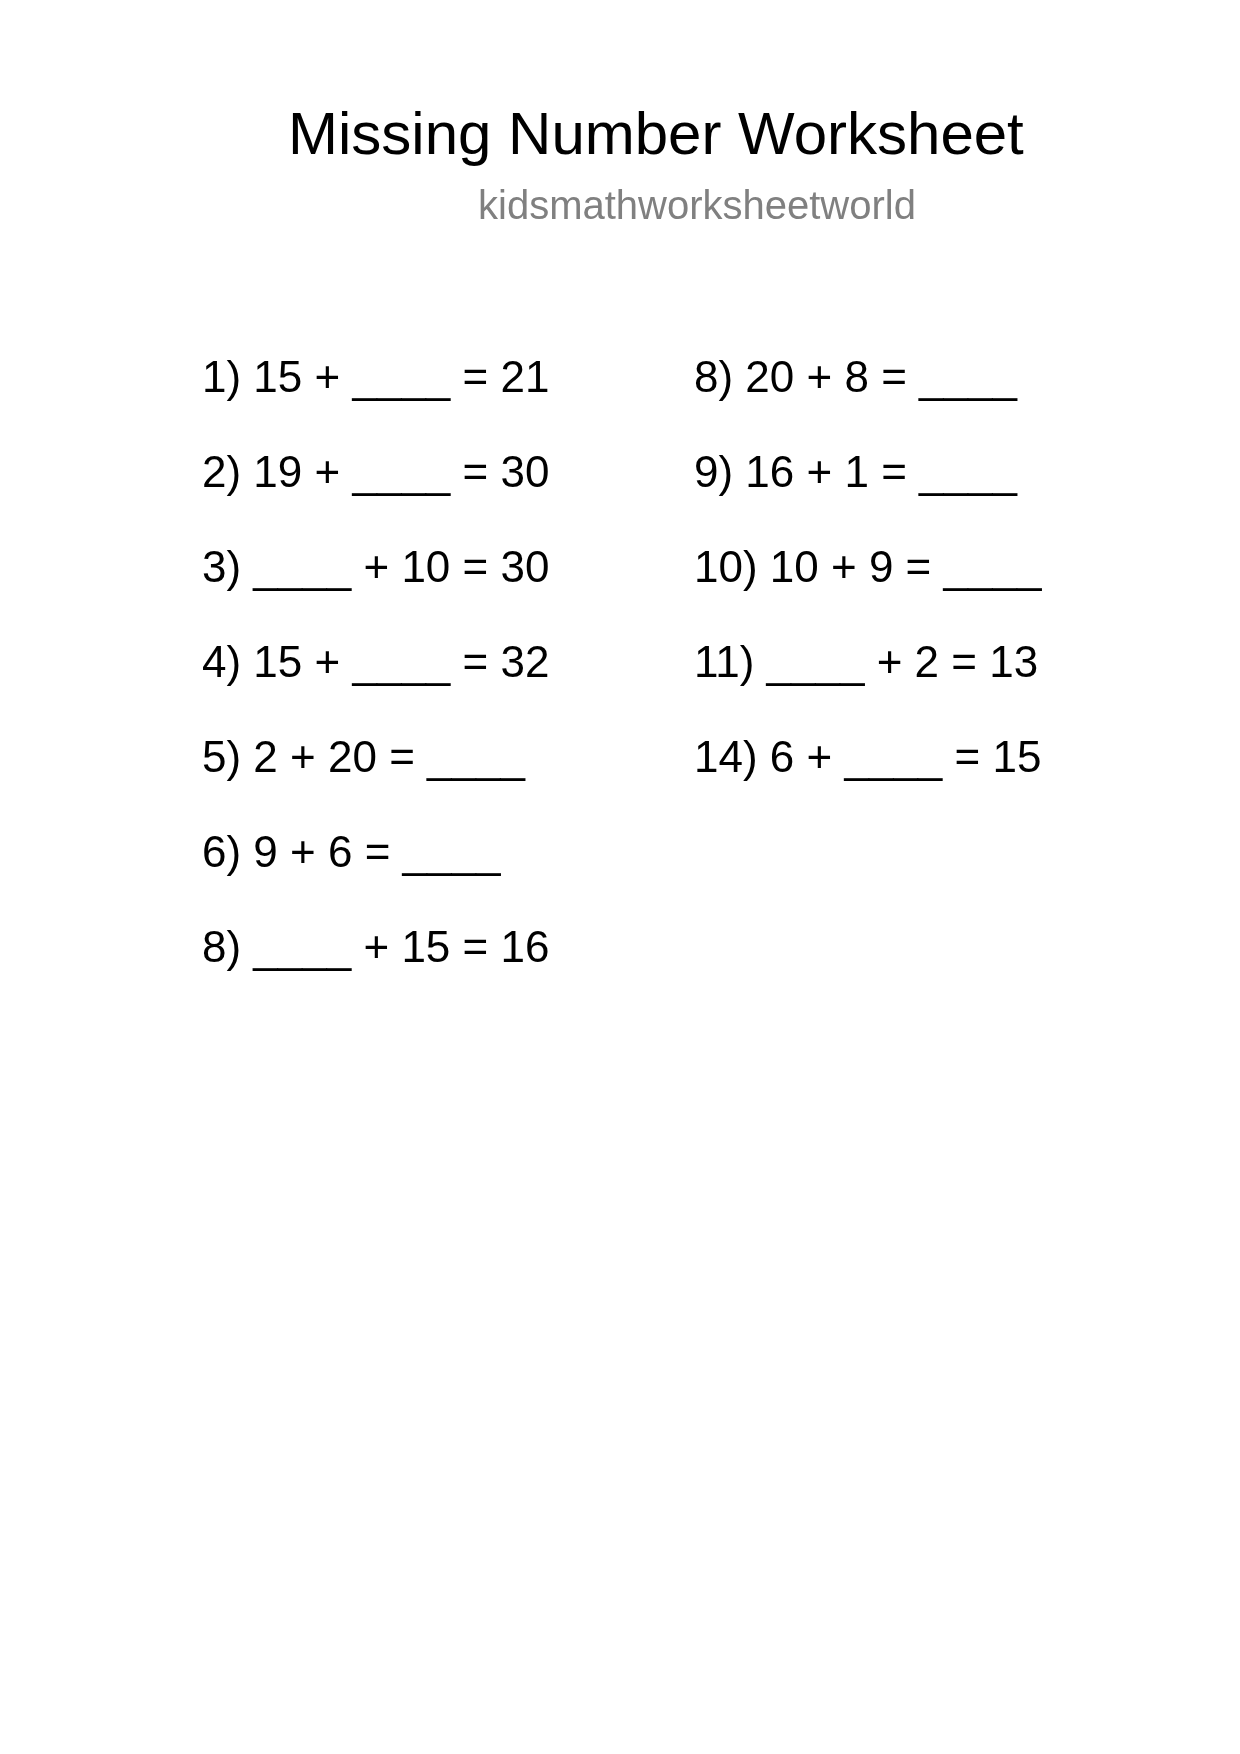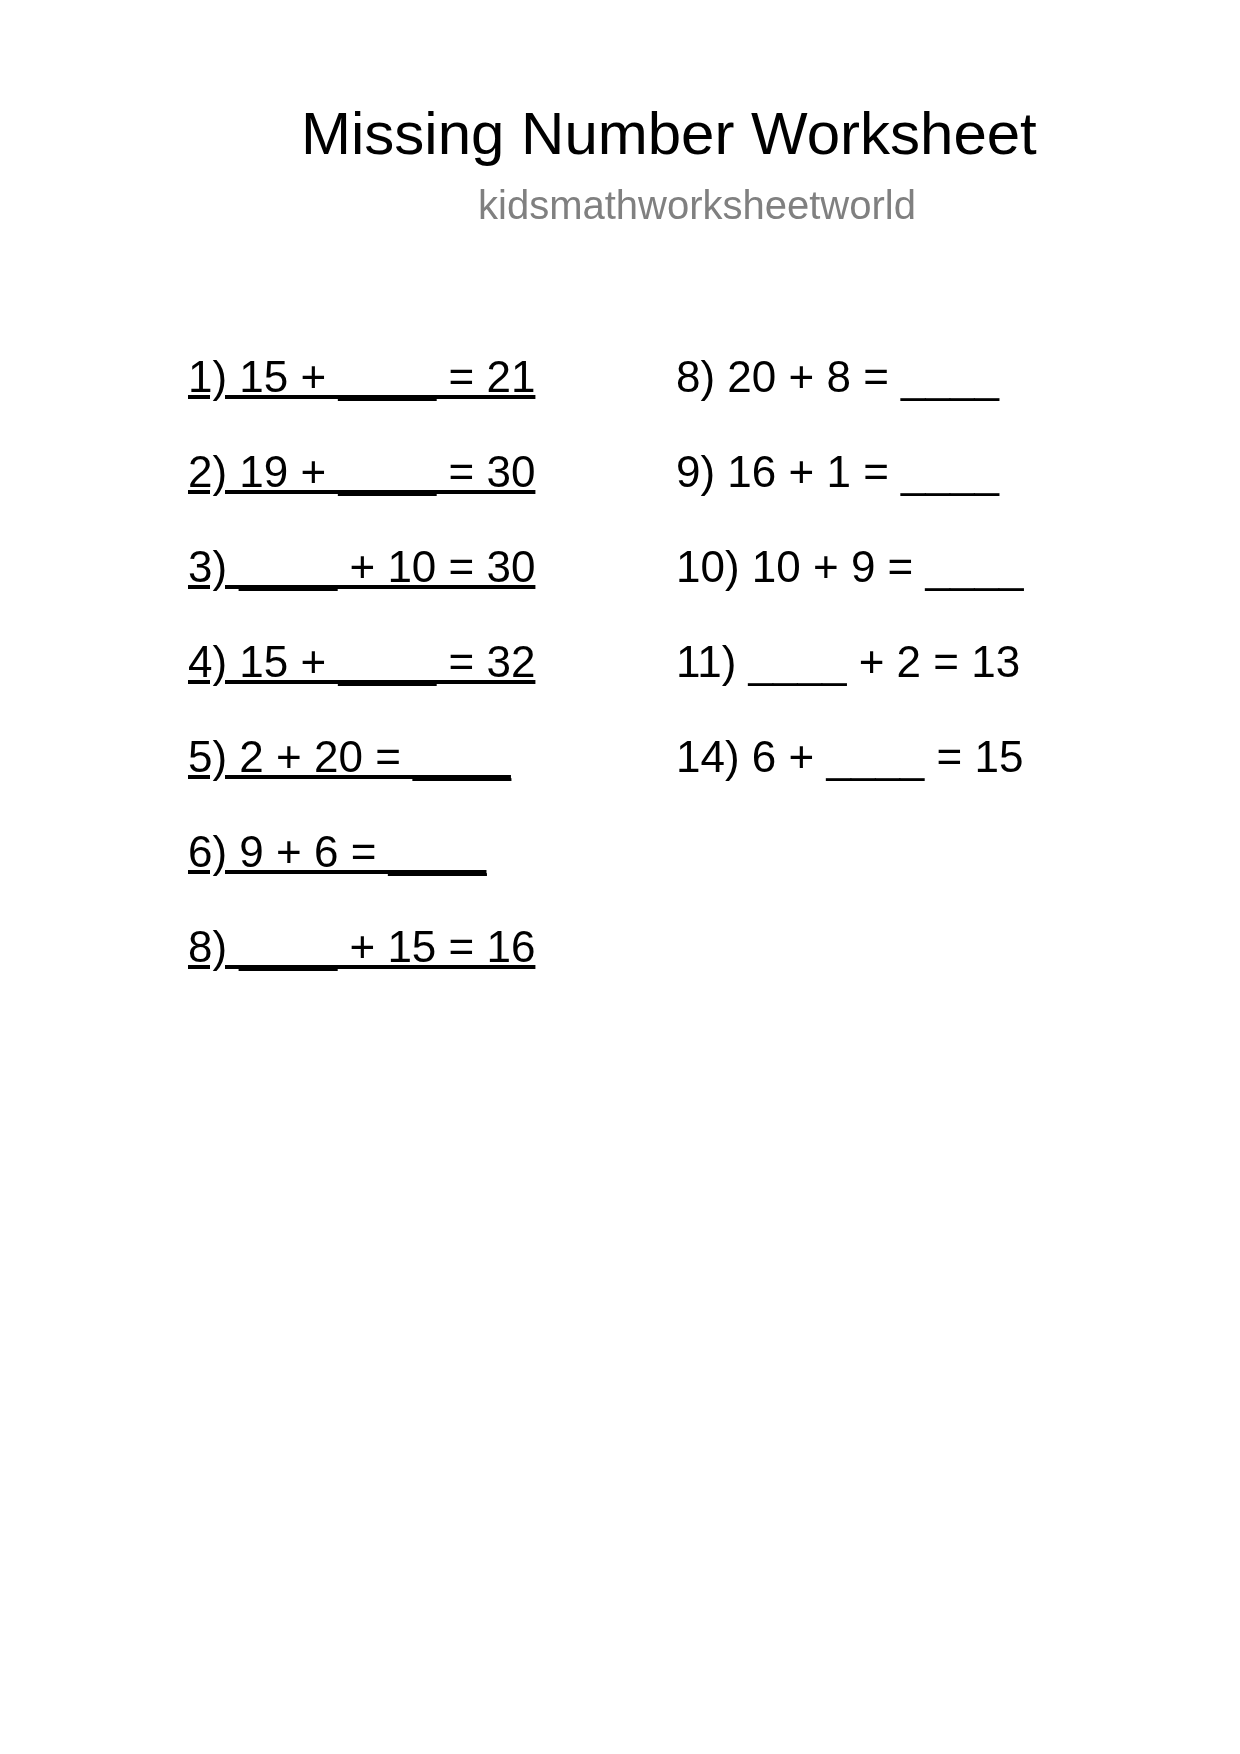--- a/index.html
+++ b/index.html
@@ -10,42 +10,42 @@
     body {
       width: 1240px;
       height: 1754px;
       position: relative;
       overflow: hidden;
       font-family: "Liberation Sans", sans-serif;
       color: #000000;
     }
     .title {
       position: absolute;
-      left: 301px;
+      left: 288px;
       top: 99px;
       font-size: 60px;
       line-height: 70px;
       white-space: nowrap;
       color: #000000;
     }
     .subtitle {
       position: absolute;
       left: 478px;
       top: 180px;
       font-size: 40px;
       line-height: 50px;
       white-space: nowrap;
       color: #808080;
     }
     .column {
       position: absolute;
       top: 350px;
     }
-    .column.left { left: 188px; text-decoration: underline; }
-    .column.right { left: 676px; }
+    .column.left { left: 202px; }
+    .column.right { left: 694px; }
     .problem {
       height: 95px;
       font-size: 44px;
       line-height: 54px;
       white-space: pre;
       color: #000000;
     }
   </style>
 </head>
 <body>

